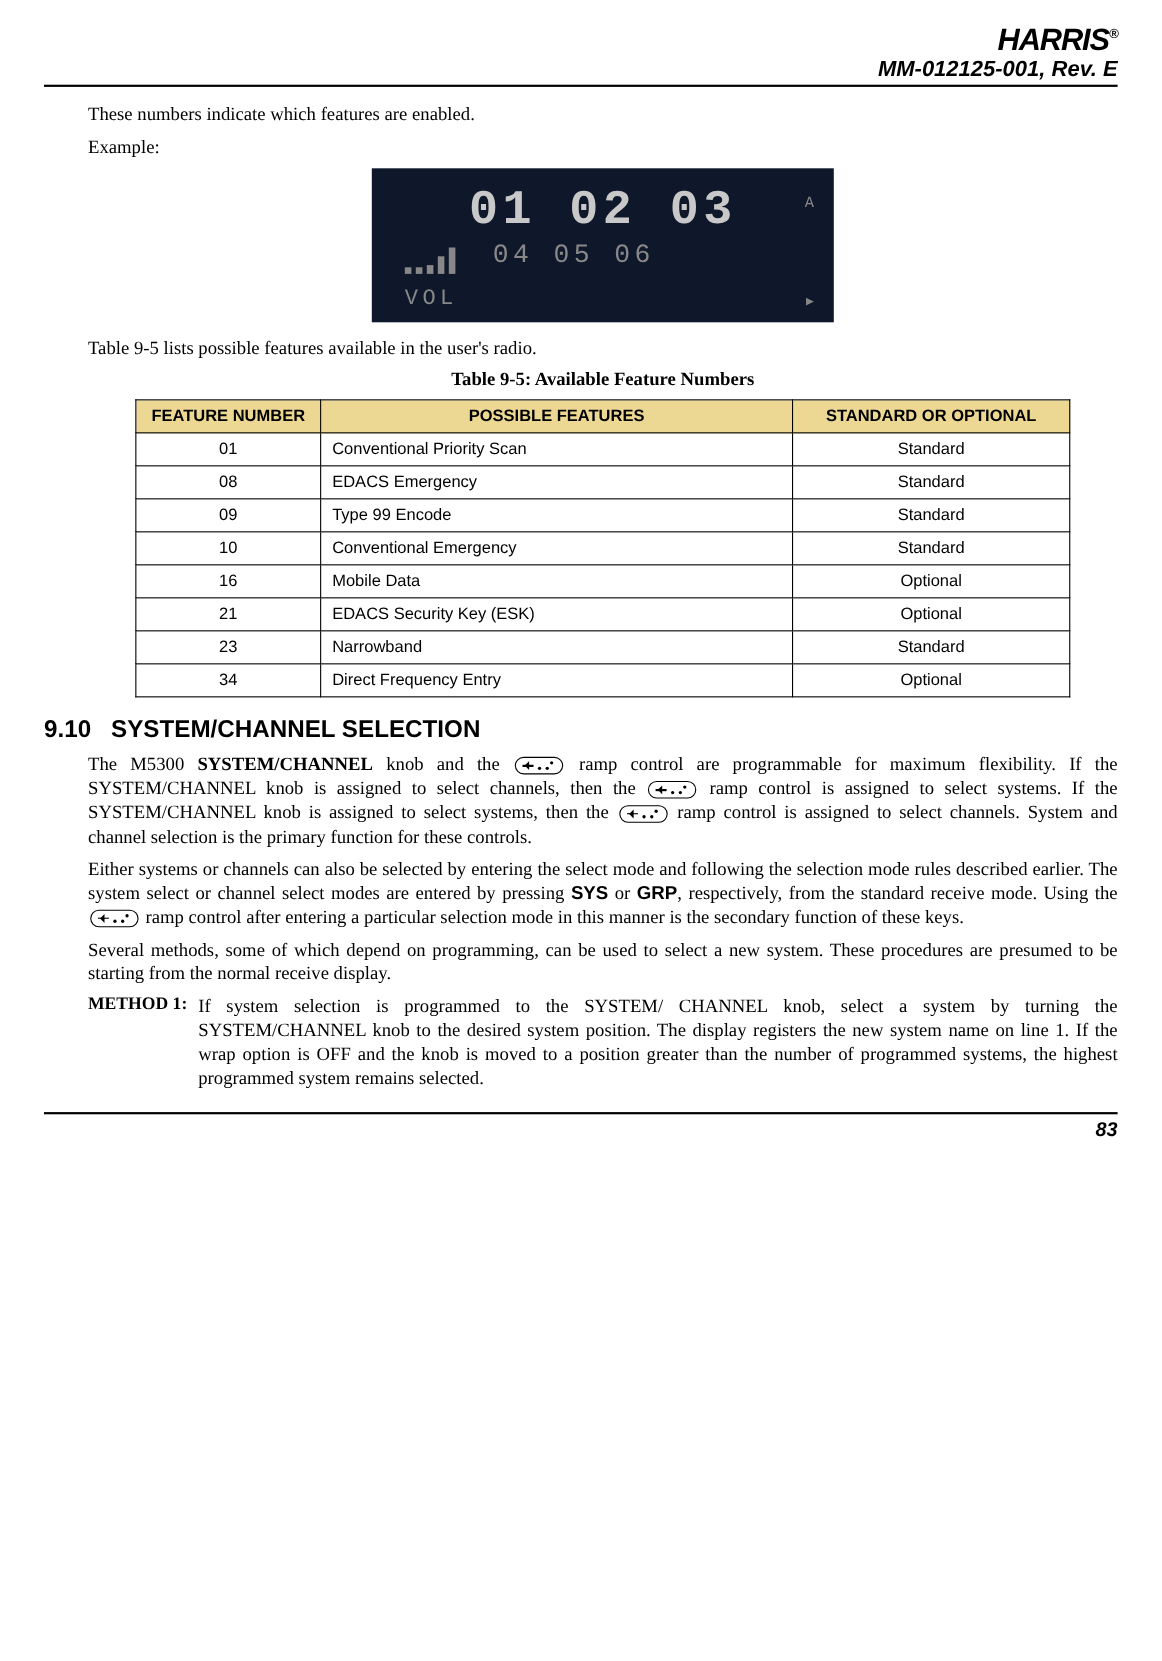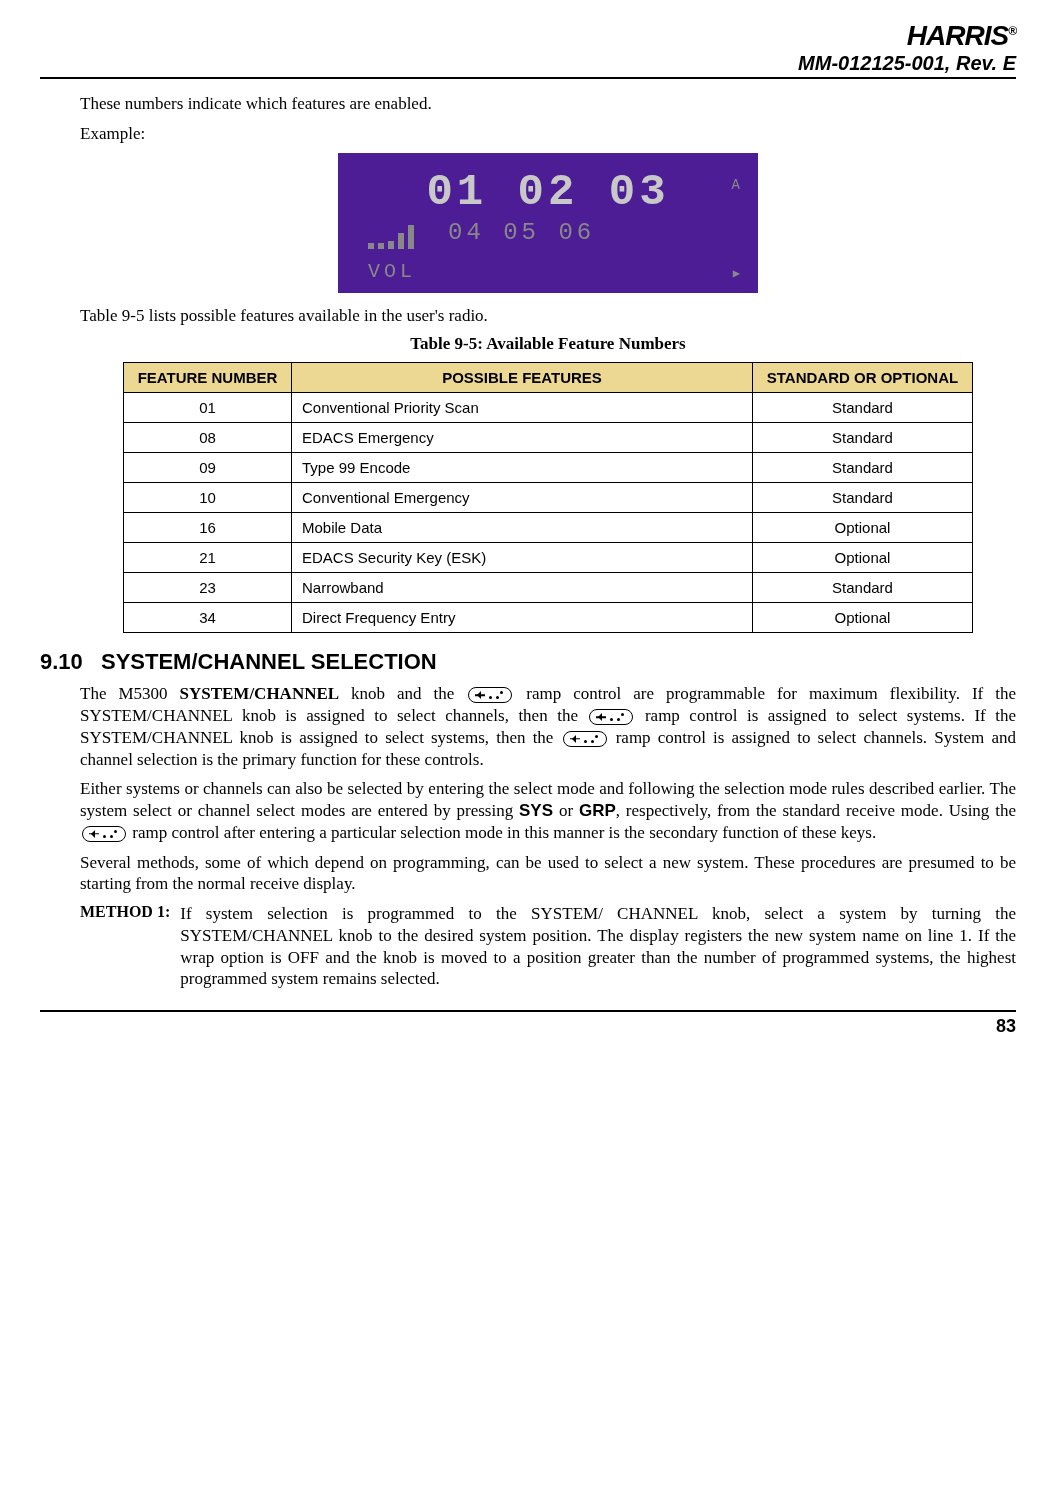--- a/index.html
+++ b/index.html
@@ -49,21 +49,21 @@
     font-family: Arial, sans-serif;
     font-weight: 700;
     font-size: 22px;
     margin: 16px 0 8px -40px;
   }
   h2.section .snum { margin-right: 12px; }
   p { font-size: 17px; line-height: 1.28; margin: 6px 0 8px 0; text-align: justify; }
   .display-wrap { text-align: center; margin: 8px 0; }
   .radio-display {
     display: inline-block;
-    background: #4c1d95;
+    background: #0f172a;
     width: 420px;
     height: 140px;
     position: relative;
     color: #bbb;
     font-family: "Courier New", monospace;
   }
   .rd-top {
     position: absolute; top: 14px; left: 0; right: 0;
     font-size: 44px; letter-spacing: 4px; text-align: center;
     color: #c8c8c8;
@@ -140,20 +140,21 @@
   .sans-bold { font-family: Arial, sans-serif; font-weight: 700; }
   .method-row { display: flex; gap: 10px; margin-top: 6px; }
   .method-label { font-weight: 700; white-space: nowrap; flex: 0 0 auto; }
   .method-body { flex: 1; text-align: justify; font-size: 17px; line-height: 1.28; }
   .footer {
     border-top: 2px solid #000;
     margin-top: 20px;
     padding-top: 4px;
     text-align: right;
     font-family: Arial, sans-serif;
+    font-style: italic;
     font-weight: 700;
     font-size: 18px;
   }
 </style>
 </head>
 <body>
 
 <div class="header-row">
   <div class="logo">
     <span>HARRIS</span><sup style="font-size:12px;">®</sup>
@@ -185,21 +186,21 @@
   </div>
 
   <p>Table 9-5 lists possible features available in the user's radio.</p>
   <div class="caption">Table 9-5: Available Feature Numbers</div>
 
   <table class="feat">
     <thead>
       <tr>
         <th class="c" style="width:168px;">FEATURE NUMBER</th>
         <th>POSSIBLE FEATURES</th>
-        <th class="c" style="width:220px;">STANDARD OR OPTIONAL</th>
+        <th class="c" style="width:252px;">STANDARD OR OPTIONAL</th>
       </tr>
     </thead>
     <tbody>
       <tr>
         <td class="c">01</td>
         <td>Conventional Priority Scan</td>
         <td class="c">Standard</td>
       </tr>
       <tr>
         <td class="c">08</td>

